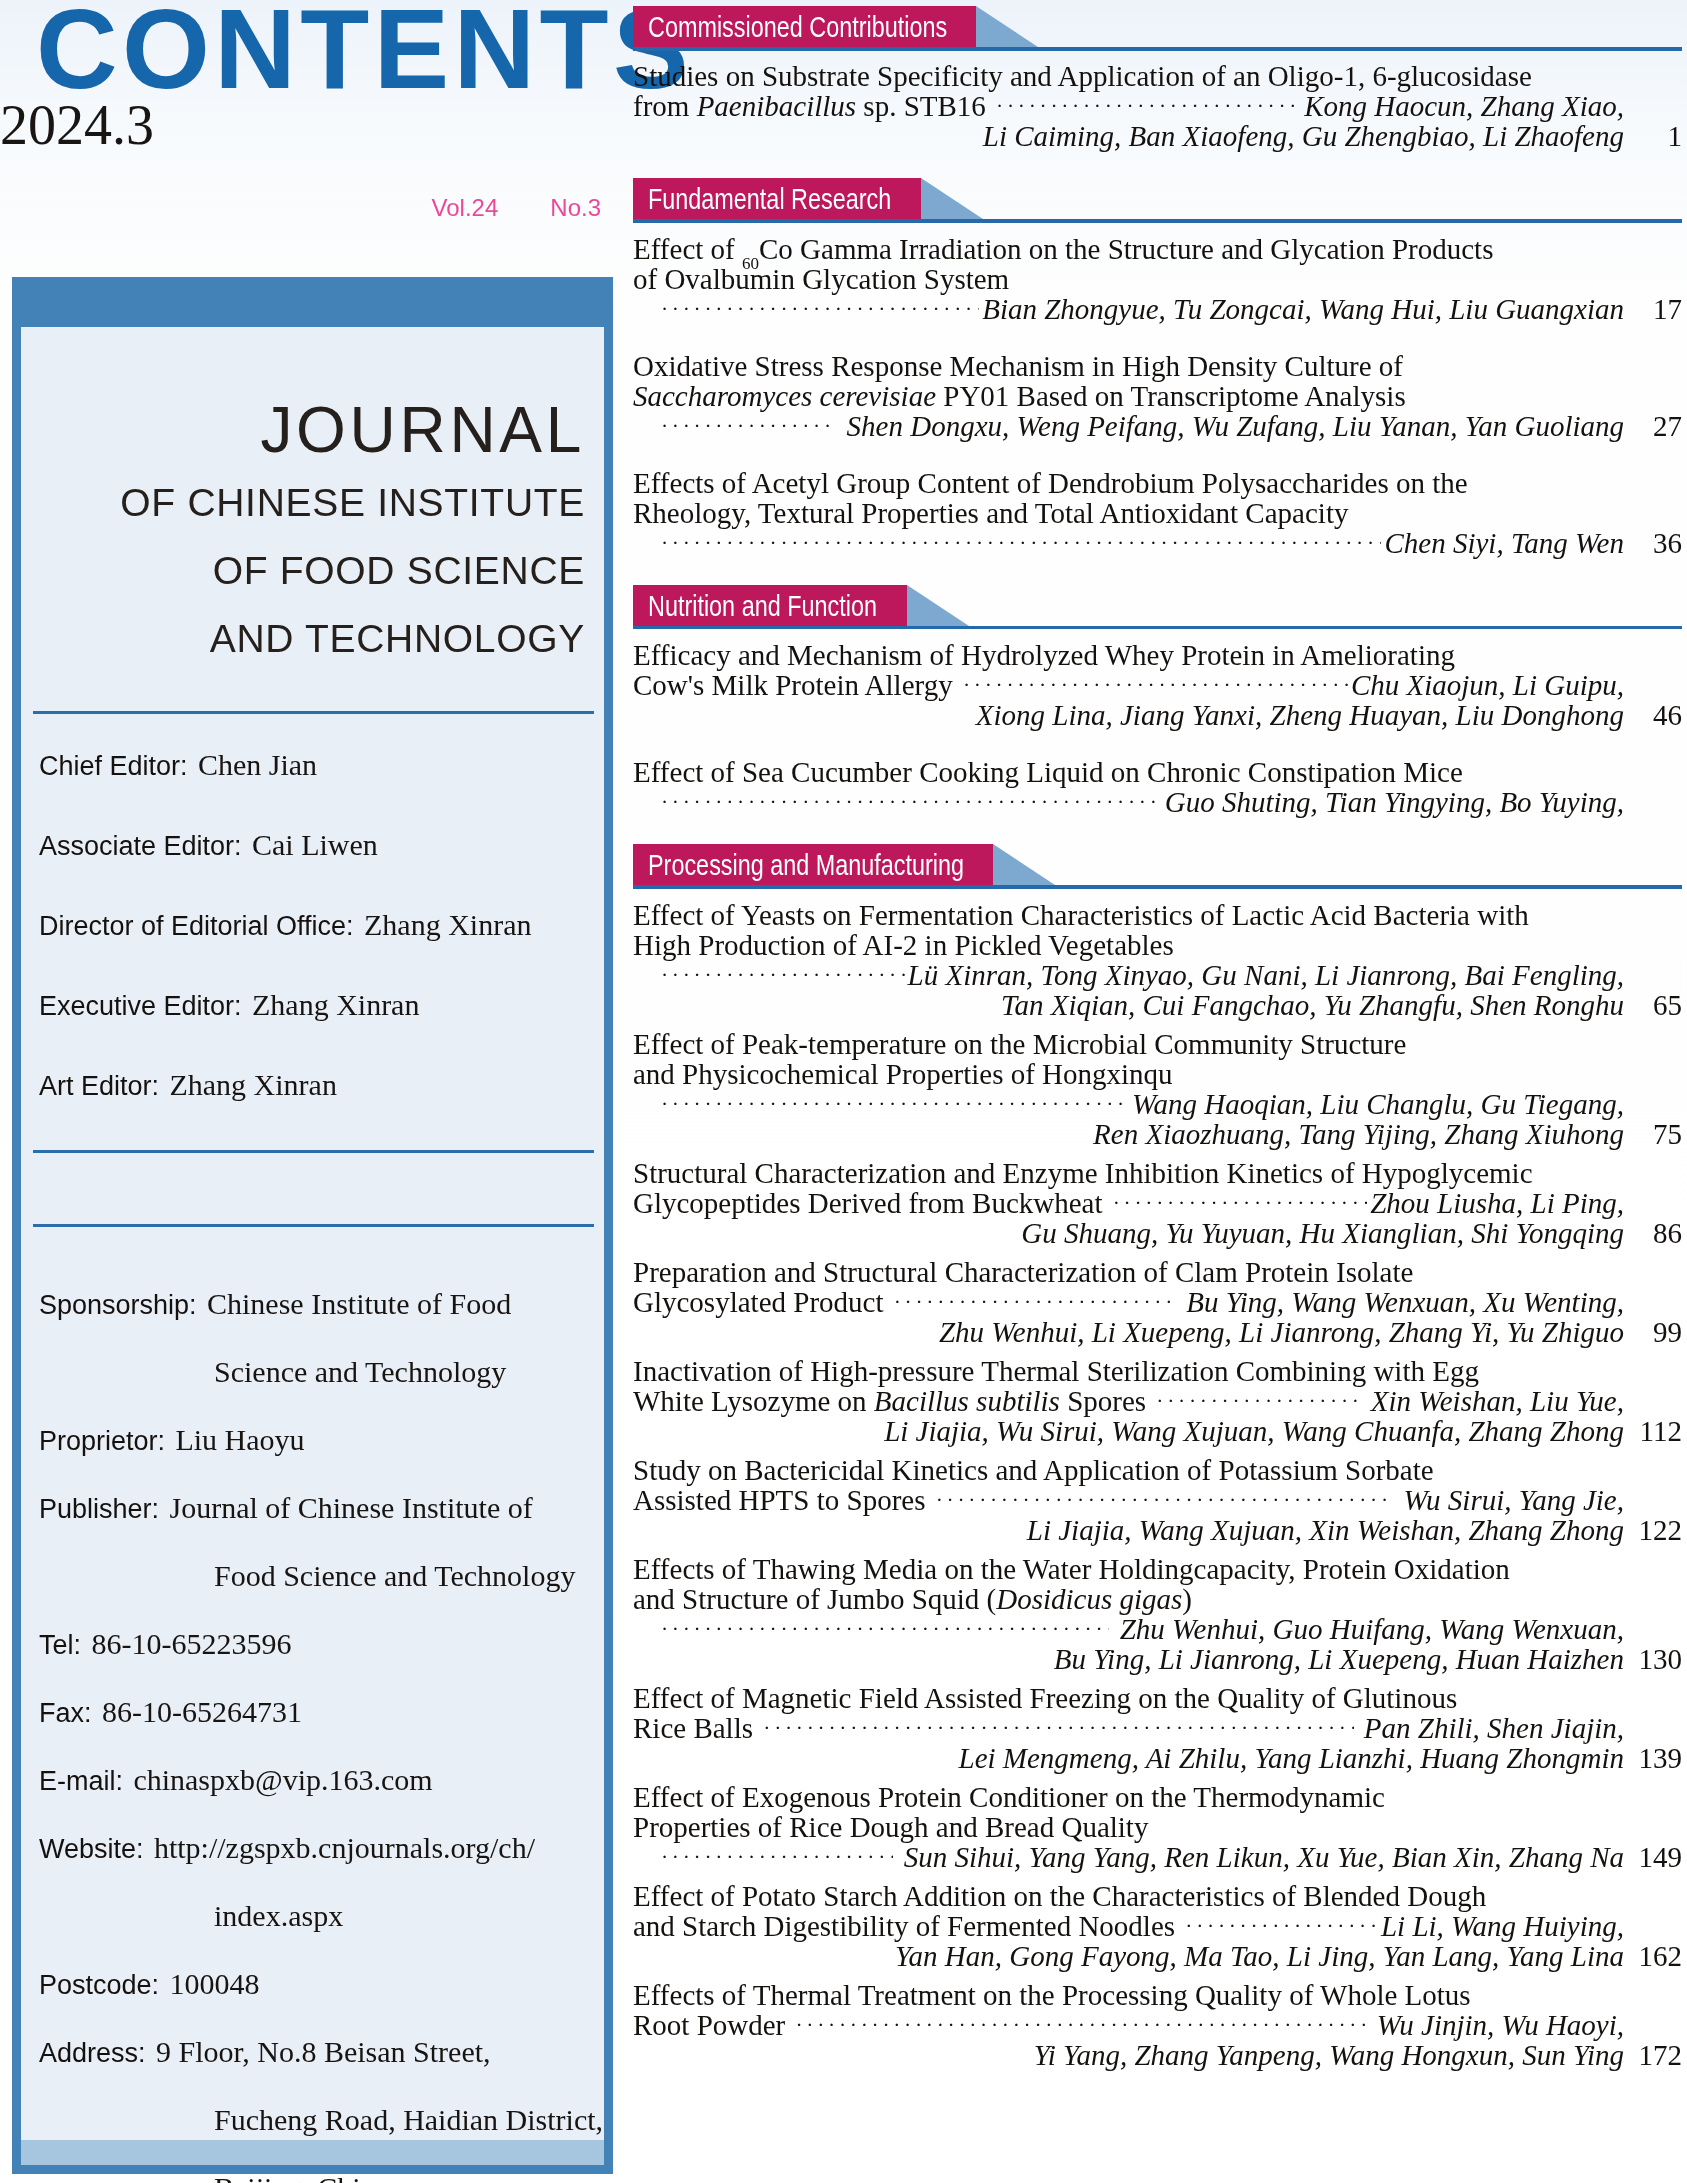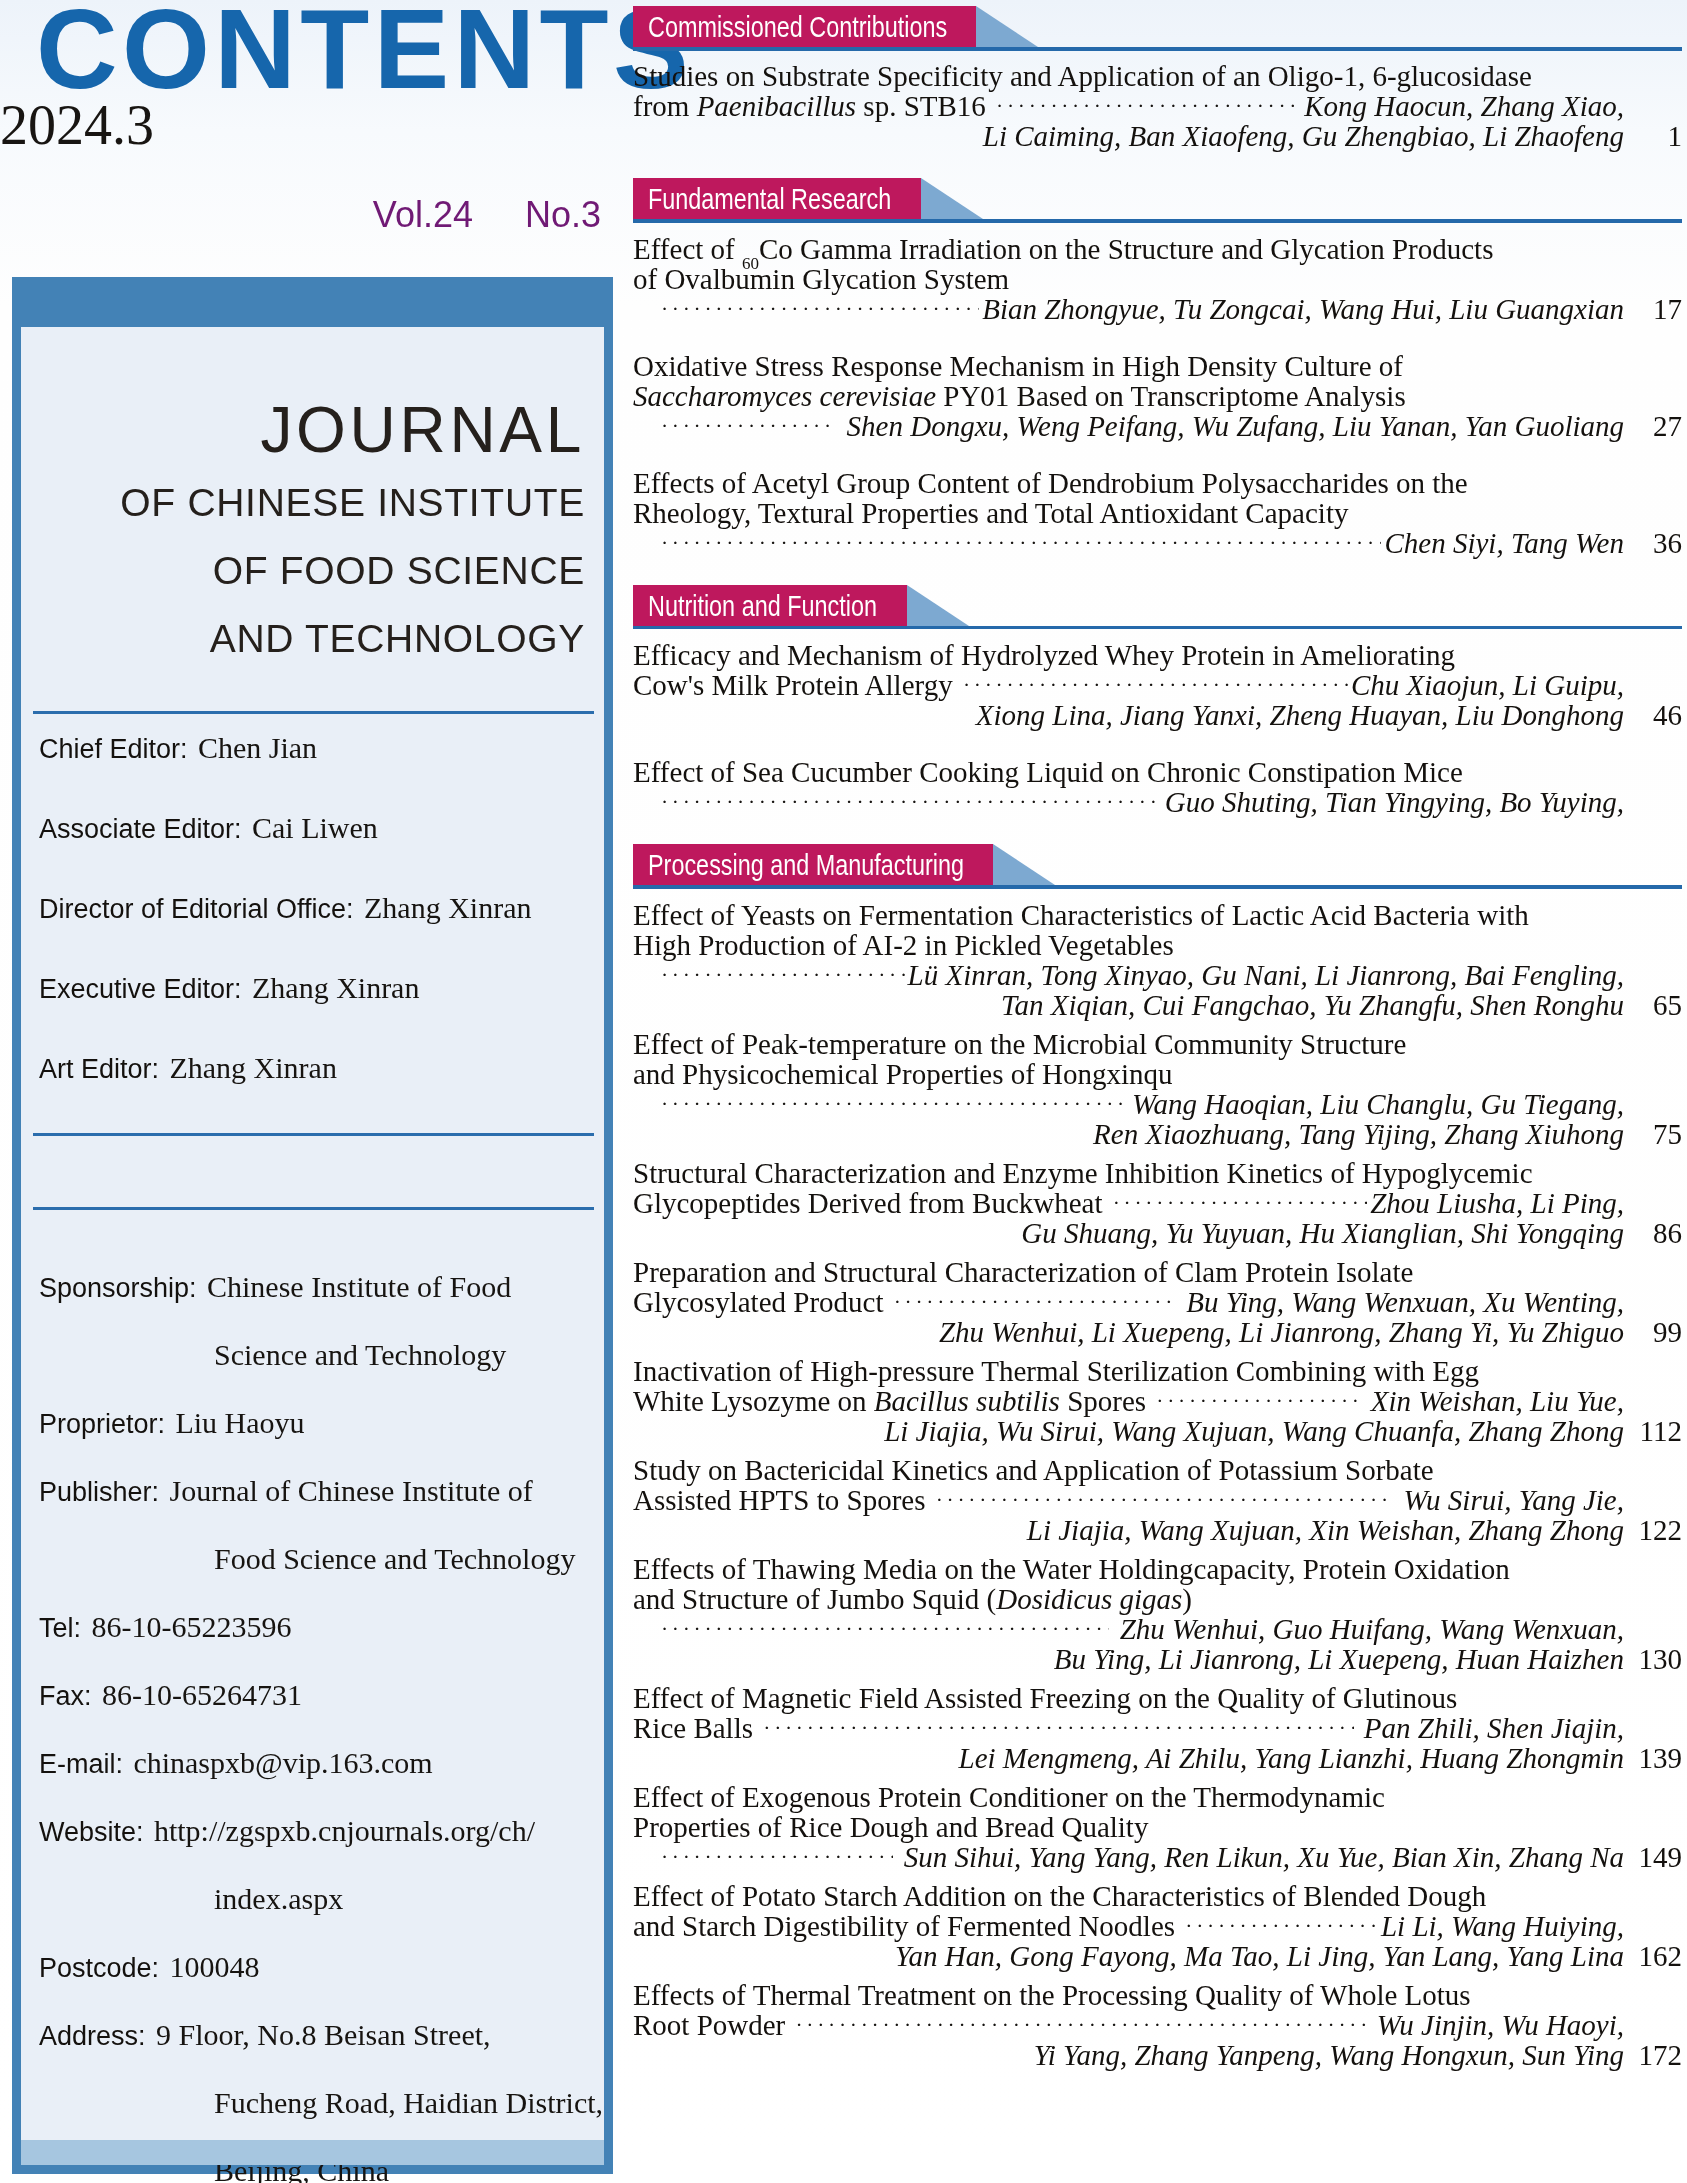--- a/index.html
+++ b/index.html
@@ -11,36 +11,36 @@
   
   .left-col{position:absolute;left:0;top:0;width:614px;height:2183px;}
   .contents-title{
     position:absolute;left:36px;top:-16.3px;
     font-family:"Liberation Sans","DejaVu Sans",sans-serif;font-weight:bold;
     font-size:113px;letter-spacing:4.4px;color:#1666ac;white-space:pre;
   }
   .issue-line{position:absolute;left:0;top:93px;width:601px;
     font-size:56px;color:#181512;}
   .volno-line{position:absolute;left:0;top:194px;width:601px;text-align:right;
-    font-family:"Liberation Sans","DejaVu Sans",sans-serif;font-size:36px;color:#701a75;}
+    font-family:"Liberation Sans","DejaVu Sans",sans-serif;font-size:24px;color:#ec4899;}
   .volno-line .vol{margin-right:52px;}
   .info-box{
     position:absolute;left:12px;top:277px;width:601px;height:1897px;box-sizing:border-box;
     border:9.6px solid #4382b6;background:#e9eff7;
   }
   .box-topbar{height:41px;background:#4382b6;}
   .box-title{margin-top:64px;padding:0 19px 0 15px;text-align:right;
     font-family:"Liberation Sans","DejaVu Sans",sans-serif;color:#25201c;}
   .jt0{font-size:64px;line-height:78px;letter-spacing:3.7px;}
   .jt{font-size:39px;line-height:68px;letter-spacing:0.7px;text-align:right;}
   .box-hr{height:3px;background:#2b6dad;margin:0 10.4px 0 12px;}
   .hr1{margin-top:38px;}
   .hr2{margin-top:41px;}
   .hr3{margin-top:71px;}
-  #staff-list{padding:16px 0 0 18px;}
+  #staff-list{padding:33px 0 0 18px;}
   .srow{line-height:36px;margin-bottom:38px;white-space:nowrap;}
   .lbl{font-family:"Liberation Sans","DejaVu Sans",sans-serif;font-size:27px;color:#14110e;margin-right:10.4px;}
   .val{font-size:30px;color:#171411;}
   #info-list{padding:46px 10.4px 0 18px;}
   .irow,.icont{line-height:61px;white-space:nowrap;}
   .icont{padding-left:175px;}
   .box-bottombar{position:absolute;left:0;right:0;bottom:0;height:25px;background:#a6c6e0;}
   
   .right-col{position:absolute;left:633px;top:0;width:1055px;}
   .shead{position:relative;height:45px;margin:15px 0 10.4px 0;}

